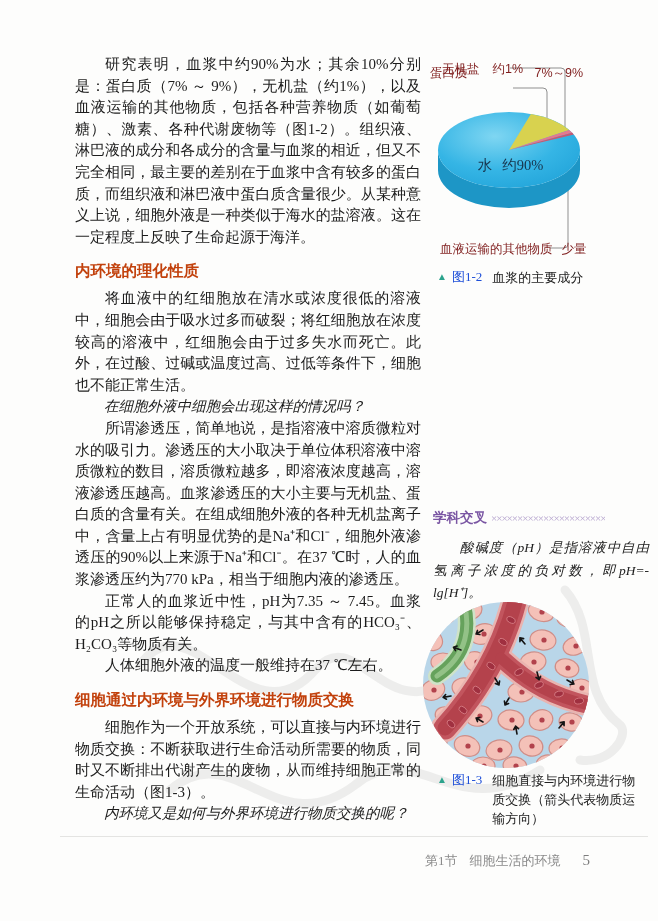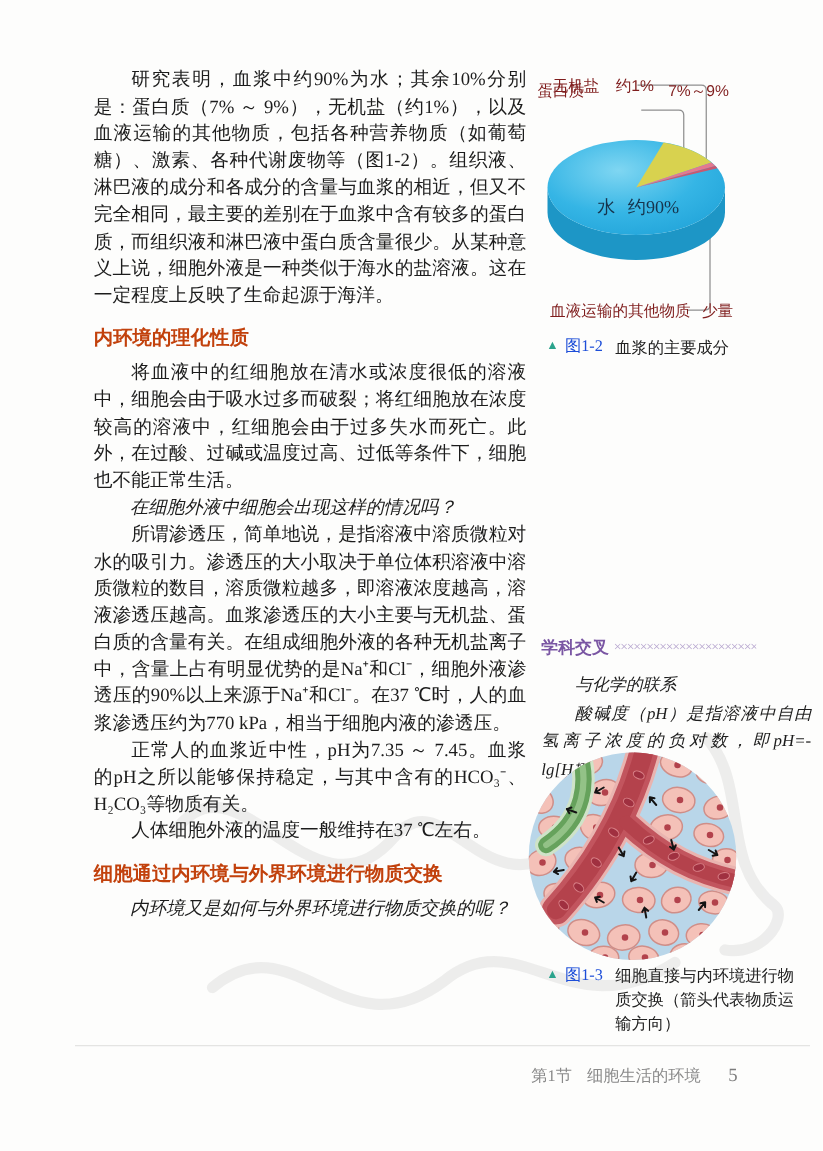--- a/index.html
+++ b/index.html
@@ -84,20 +84,21 @@
     <p class="para">研究表明，血浆中约90%为水；其余10%分别是：蛋白质（7% ～ 9%），无机盐（约1%），以及血液运输的其他物质，包括各种营养物质（如葡萄糖）、激素、各种代谢废物等（图1-2）。组织液、淋巴液的成分和各成分的含量与血浆的相近，但又不完全相同，最主要的差别在于血浆中含有较多的蛋白质，而组织液和淋巴液中蛋白质含量很少。从某种意义上说，细胞外液是一种类似于海水的盐溶液。这在一定程度上反映了生命起源于海洋。</p>
 
     <h2 class="section-heading">内环境的理化性质</h2>
     <p class="para">将血液中的红细胞放在清水或浓度很低的溶液中，细胞会由于吸水过多而破裂；将红细胞放在浓度较高的溶液中，红细胞会由于过多失水而死亡。此外，在过酸、过碱或温度过高、过低等条件下，细胞也不能正常生活。</p>
     <p class="para kai">在细胞外液中细胞会出现这样的情况吗？</p>
     <p class="para">所谓渗透压，简单地说，是指溶液中溶质微粒对水的吸引力。渗透压的大小取决于单位体积溶液中溶质微粒的数目，溶质微粒越多，即溶液浓度越高，溶液渗透压越高。血浆渗透压的大小主要与无机盐、蛋白质的含量有关。在组成细胞外液的各种无机盐离子中，含量上占有明显优势的是Na⁺和Cl⁻，细胞外液渗透压的90%以上来源于Na⁺和Cl⁻。在37 ℃时，人的血浆渗透压约为770 kPa，相当于细胞内液的渗透压。</p>
     <p class="para">正常人的血浆近中性，pH为7.35 ～ 7.45。血浆的pH之所以能够保持稳定，与其中含有的HCO₃⁻、H₂CO₃等物质有关。</p>
     <p class="para">人体细胞外液的温度一般维持在37 ℃左右。</p>
 
     <h2 class="section-heading">细胞通过内环境与外界环境进行物质交换</h2>
+    <p class="para">细胞作为一个开放系统，可以直接与内环境进行物质交换：不断获取进行生命活动所需要的物质，同时又不断排出代谢产生的废物，从而维持细胞正常的生命活动（图1-3）。</p>
     <p class="para kai">内环境又是如何与外界环境进行物质交换的呢？</p>
   </main>
 
   <figure class="fig1" style="margin:0">
     <svg width="233" height="215" viewBox="0 0 233 215">
       <defs>
         <radialGradient id="pieTop" cx="40%" cy="32%" r="75%">
           <stop offset="0%" stop-color="#7fd6f2"></stop>
           <stop offset="60%" stop-color="#35b5e5"></stop>
           <stop offset="100%" stop-color="#23a5da"></stop>
@@ -145,21 +146,20 @@
     <span class="cap-label">图1-2</span>
     <span class="cap-text">血浆的主要成分</span>
   </div>
 
   <aside class="cross">
     <div class="cross-head">
       <span class="cross-title">学科交叉</span>
       <span class="cross-chain">××××××××××××××××××××××</span>
     </div>
     <div class="cross-body">
-      <p>与化学的联系</p>
       <p>酸碱度（pH）是指溶液中自由氢离子浓度的负对数，即pH=-lg[H⁺]。</p>
     </div>
   </aside>
 
   <div class="fig3">
     <svg id="tissue-svg" width="170" height="170" viewBox="0 0 170 170">
       <defs>
         <clipPath id="circ">
             <circle cx="85" cy="85" r="83"></circle>
           </clipPath>

